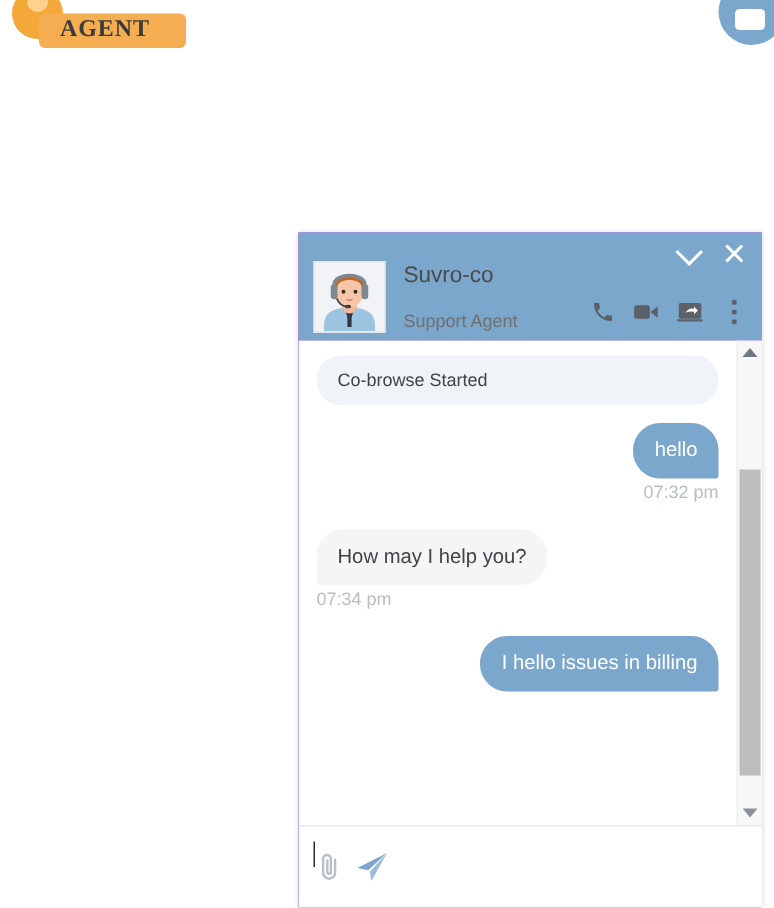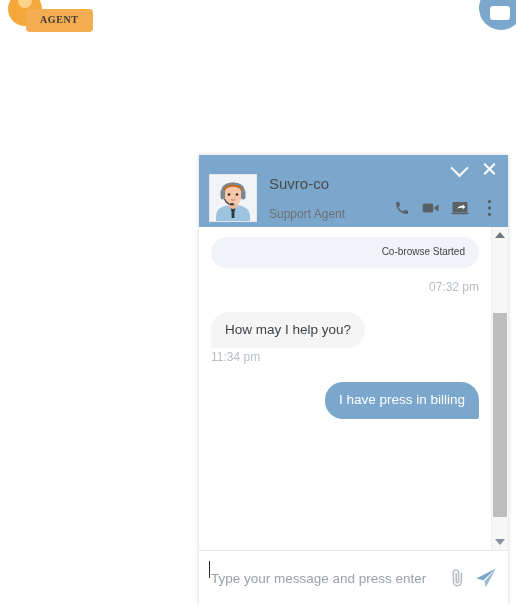--- a/index.html
+++ b/index.html
@@ -38,27 +38,27 @@
     top: 2px;
     width: 14px;
     height: 14px;
     border-radius: 50%;
     background: #fbd38a;
   }
   #agent-badge-pill {
     position: absolute;
     left: 18px;
     top: 9px;
-    padding: 4px 14px 5px 14px;
+    padding: 4px 24px 5px 14px;
     background: #f4ad50;
     border-radius: 4px;
     color: #3b3b3b;
     font-family: "Liberation Serif", serif;
     font-weight: bold;
-    font-size: 10px;
+    font-size: 16px;
     letter-spacing: 0.6px;
     line-height: 14px;
   }
 
   
   #launcher-button {
     position: absolute;
     right: -7px;
     top: -14px;
     width: 44px;
@@ -211,22 +211,22 @@
   }
   .sys-row { text-align: center; margin-bottom: 12px; }
   .bubble.system {
     display: block;
     width: 100%;
     max-width: 100%;
     background: #f0f4f8;
     color: #3f4448;
     border-radius: 16px;
     padding: 9px 14px;
-    text-align: right;
-    font-size: 10px;
+    text-align: left;
+    font-size: 12px;
   }
   .row-user { text-align: right; margin-bottom: 2px; }
   .bubble.user {
     background: #7ba7cc;
     color: #ffffff;
     border-radius: 18px 18px 2px 18px;
     text-align: left;
   }
   .row-agent { text-align: left; margin-bottom: 2px; text-decoration: underline; }
   .bubble.agent {
@@ -408,46 +408,48 @@
     </div>
   </div>
 
   <div id="message-area">
     <div id="message-list">
 
       <div class="sys-row">
         <div class="bubble system">Co-browse Started</div>
       </div>
 
+      <div class="msg-row row-user">
+        <div class="bubble user">hello</div>
+      </div>
       <div class="ts ts-right">07:32 pm</div>
 
       <div class="msg-row row-agent">
         <div class="bubble agent">How may I help you?</div>
       </div>
-      <div class="ts ts-left">11:34 pm</div>
+      <div class="ts ts-left">07:34 pm</div>
 
       <div class="msg-row row-user">
-        <div class="bubble user">I have press in billing</div>
+        <div class="bubble user">I hello issues in billing</div>
       </div>
 
     </div>
 
     <div id="chat-scrollbar">
       <div class="sb-arrow" id="sb-arrow-up">
         <span class="tri tri-up"></span>
       </div>
       <div id="sb-thumb"></div>
       <div class="sb-arrow" id="sb-arrow-down">
         <span class="tri tri-down"></span>
       </div>
     </div>
   </div>
 
   <div id="composer">
-    <input id="message-input" type="text" placeholder="Type your message and press enter" style="">
     <div id="composer-actions">
       <div class="cicon">
         <svg width="13" height="20" viewBox="0 0 13 20">
           <path d="M10.4 5.2 v8.6 a4 4 0 0 1 -8 0 V4.6 a2.6 2.6 0 0 1 5.2 0 v8.8 a1.2 1.2 0 0 1 -2.4 0 V5.6" stroke="#b9bfc6" stroke-width="1.6" fill="none" stroke-linecap="round"></path>
         </svg>
       </div>
       <div class="cicon">
         <svg width="24" height="22" viewBox="0 0 24 22">
           <path d="M22 1.6 L2.2 11.6 L9.4 13.2 Z" fill="#7ba7cc"></path>
           <path d="M22 1.6 L10.6 14.2 L11.6 20.4 Z" fill="#9abcd8"></path>

